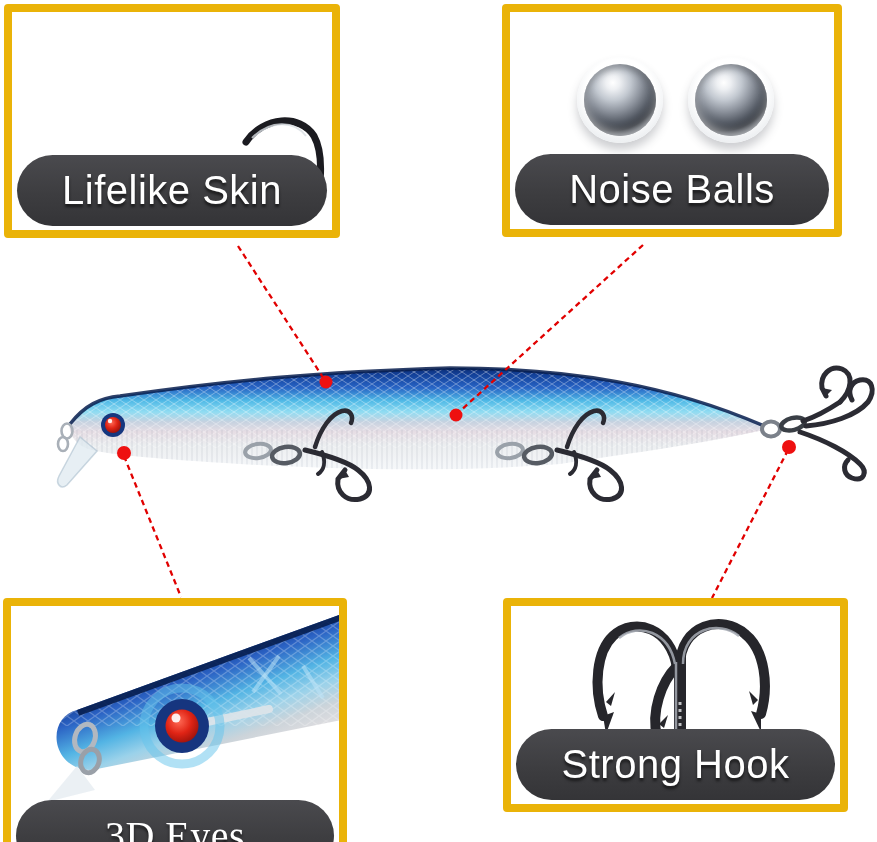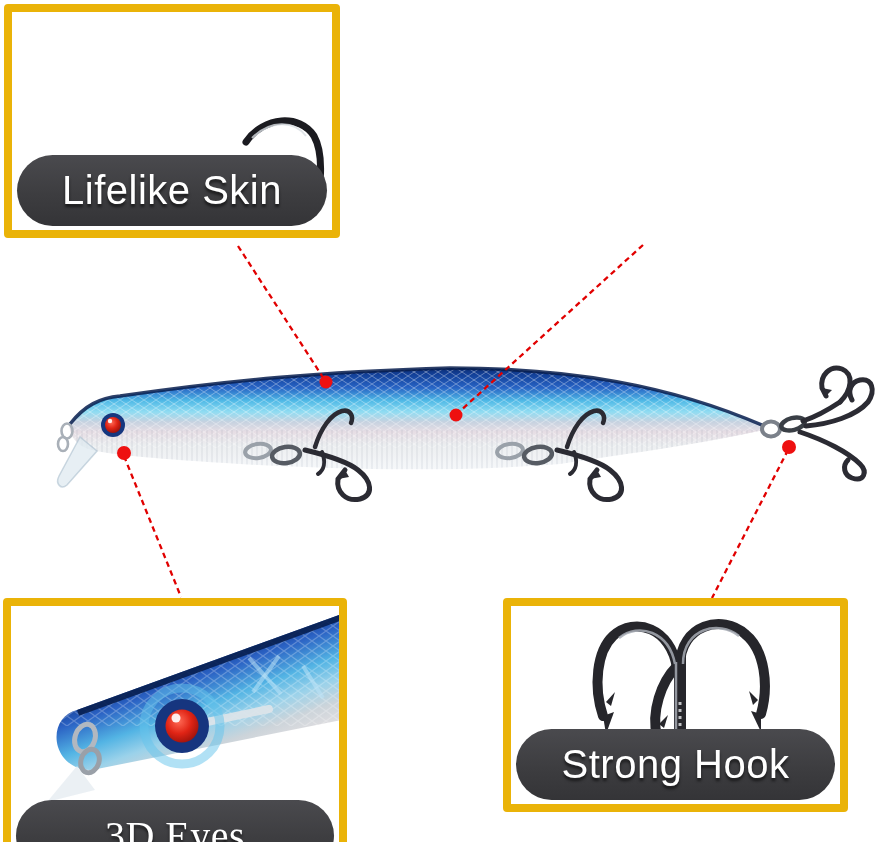--- a/index.html
+++ b/index.html
@@ -156,20 +156,29 @@
   <div class="panel panel-skin">
     <div class="skin-photo"></div>
     <div class="skin-wedge"></div>
     <svg class="skin-hook-svg" width="104" height="118" viewBox="0 0 104 118">
       <path d="M16,34 C34,8 70,6 84,28 C94,46 92,84 82,106" fill="none" stroke="#1b1b20" stroke-width="7" stroke-linecap="round"></path>
       <path d="M22,30 C40,12 64,12 76,28" fill="none" stroke="#d8dde2" stroke-width="2" opacity="0.8"></path>
     </svg>
     <div class="pill">Lifelike Skin</div>
   </div>
 
+  <div class="panel panel-balls">
+    <div class="ball ball-1">
+      <div class="sphere"></div>
+    </div>
+    <div class="ball ball-2">
+      <div class="sphere"></div>
+    </div>
+    <div class="pill">Noise Balls</div>
+  </div>
 
   <div class="panel panel-eyes">
     <svg class="inner-svg" width="336" height="231" viewBox="0 0 336 231">
       <defs>
         <linearGradient id="headGrad" gradientUnits="userSpaceOnUse" x1="185" y1="20" x2="245" y2="185">
           <stop offset="0" stop-color="#071f50"></stop>
           <stop offset="0.14" stop-color="#0f3587"></stop>
           <stop offset="0.28" stop-color="#2b62c4"></stop>
           <stop offset="0.44" stop-color="#53b4e4"></stop>
           <stop offset="0.56" stop-color="#9bd2ea"></stop>

